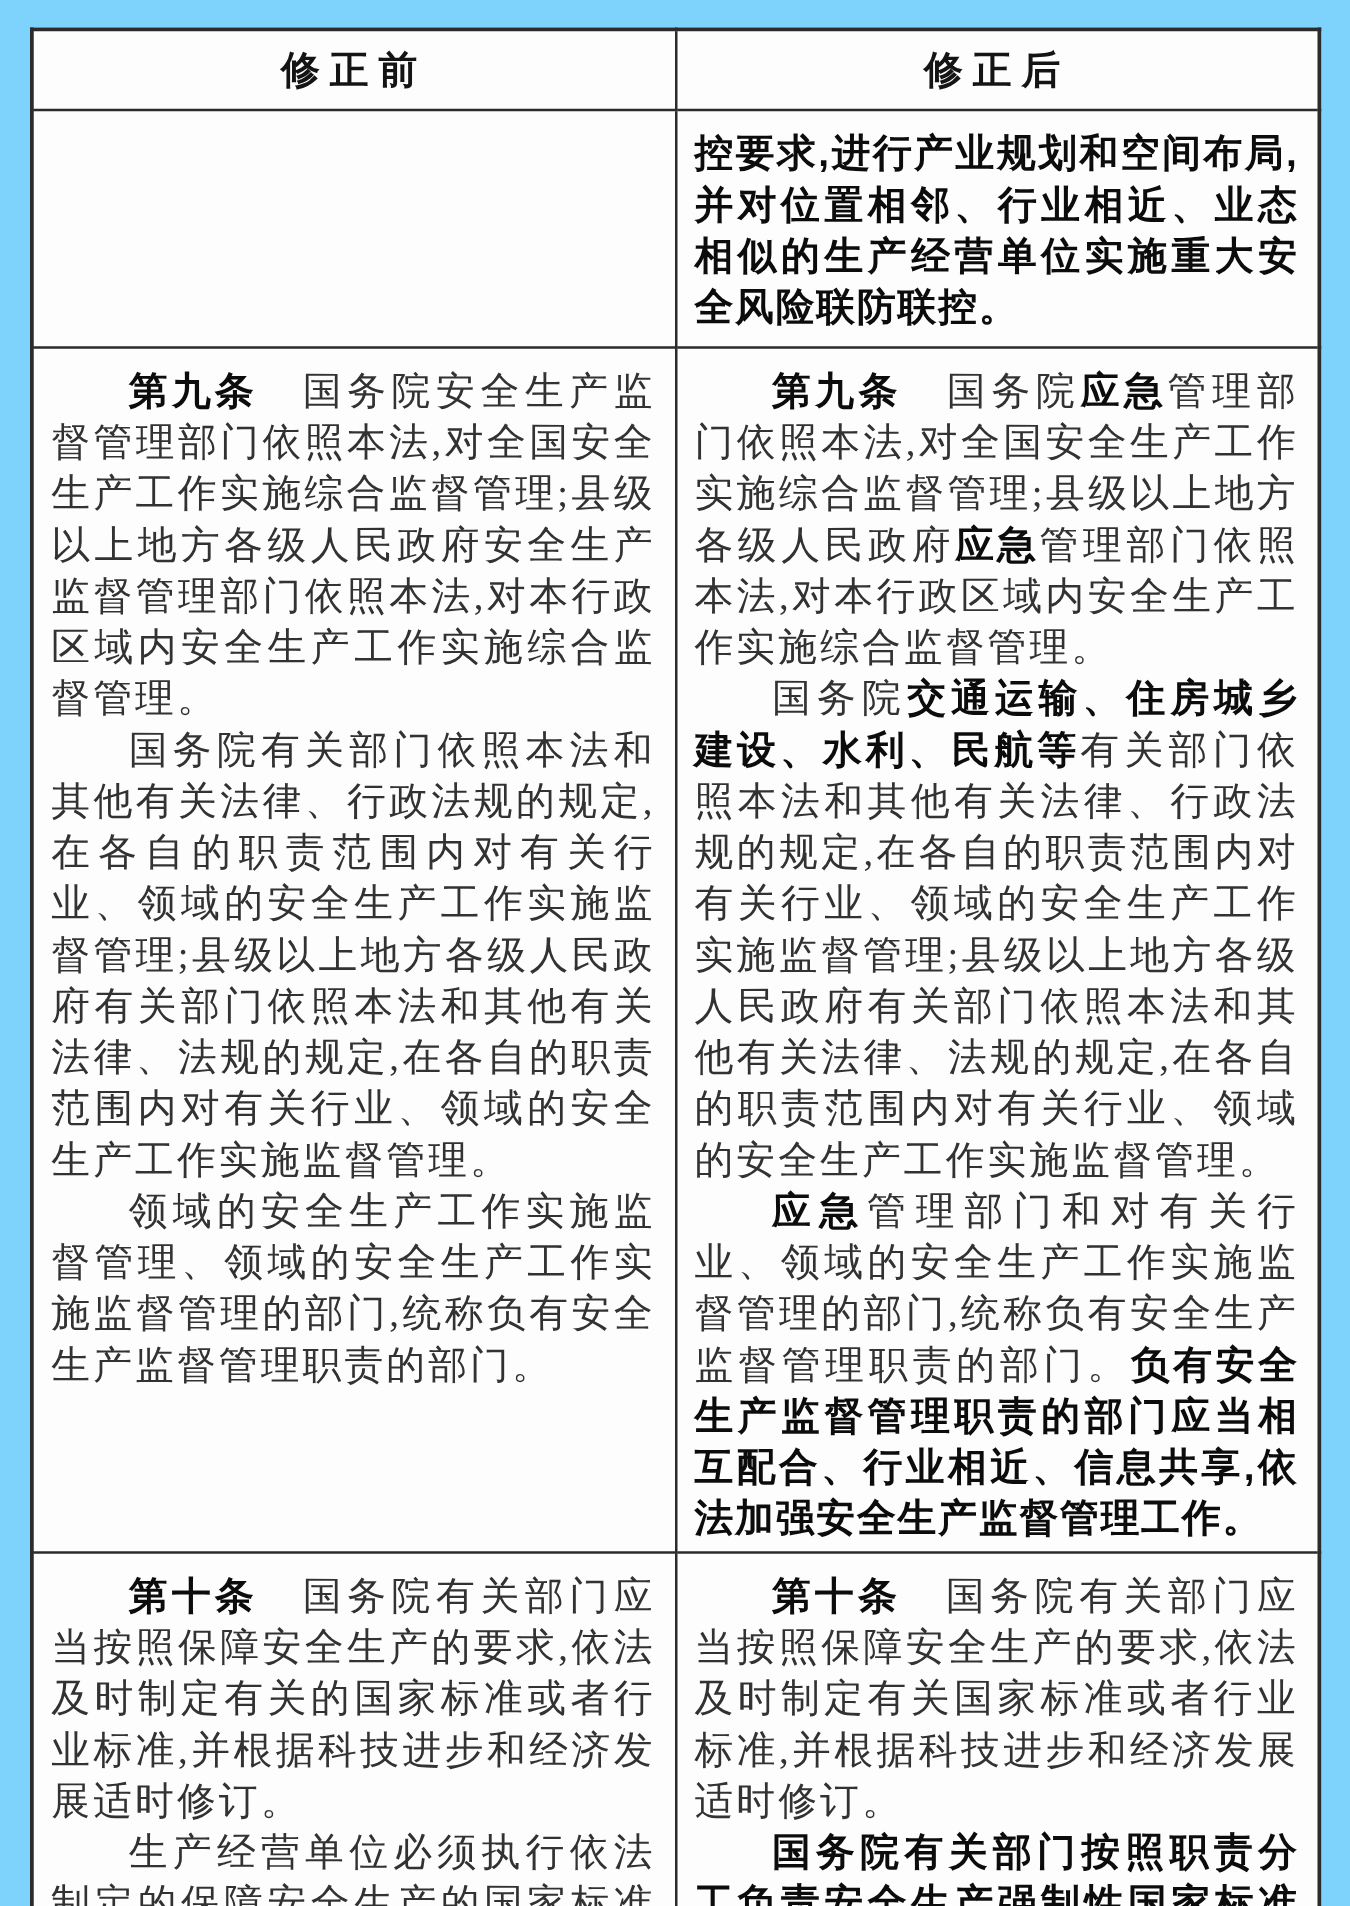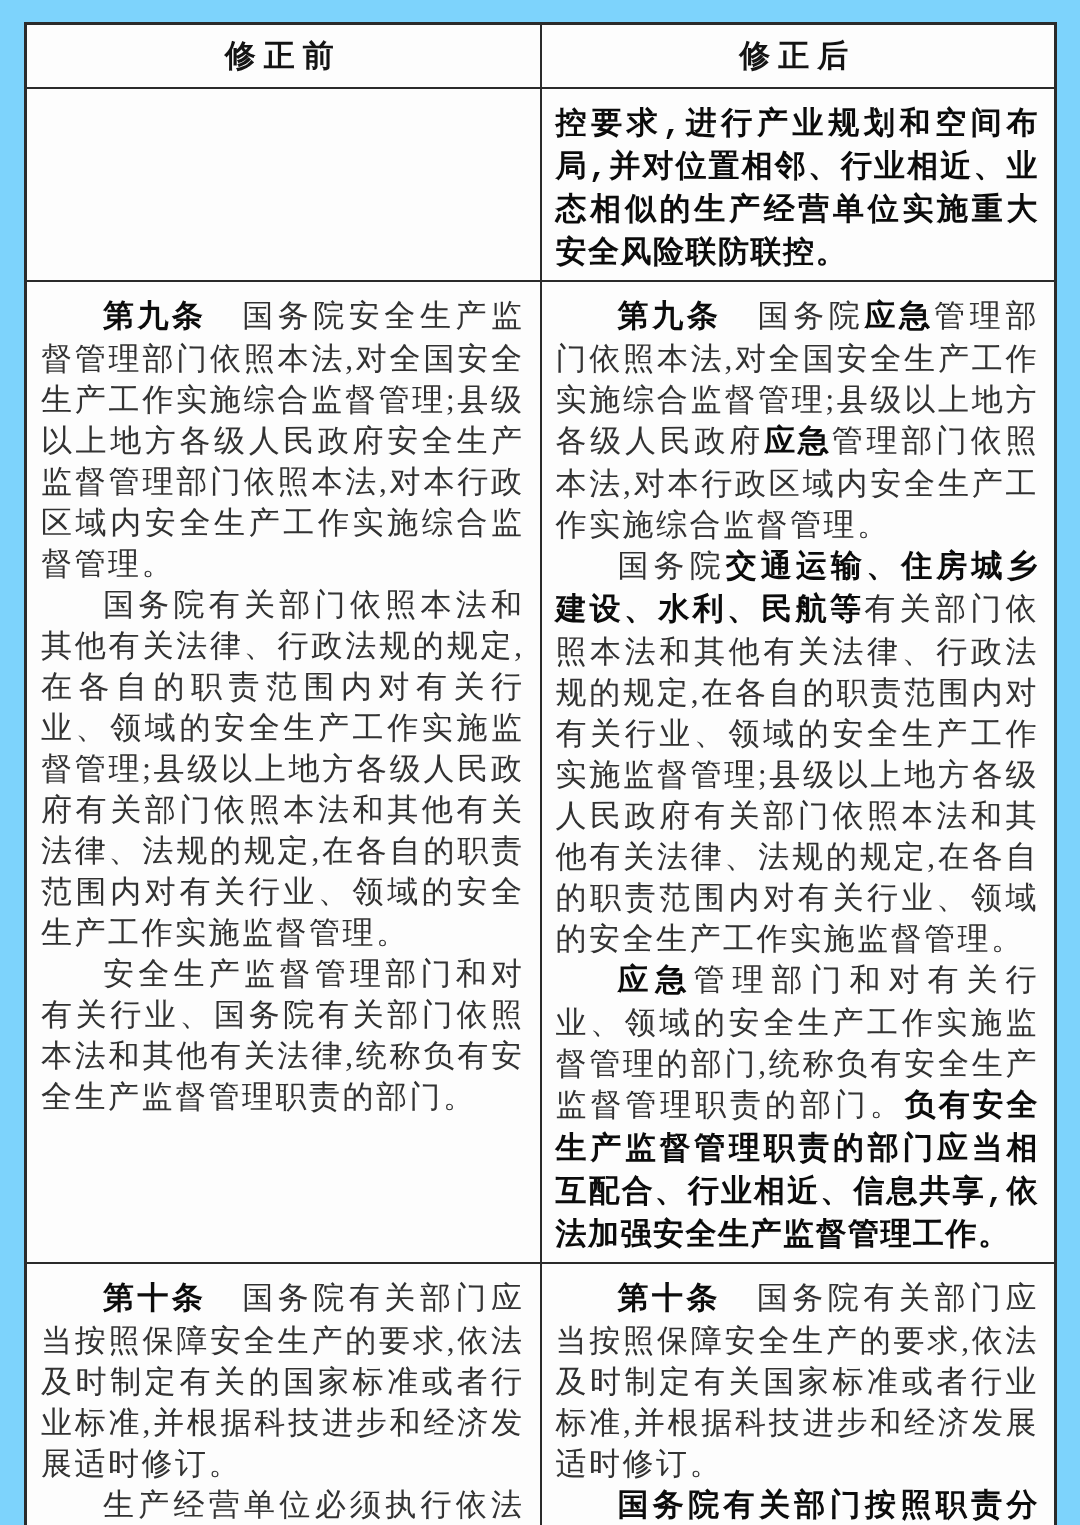--- a/index.html
+++ b/index.html
@@ -44,21 +44,21 @@
     letter-spacing: 2.5px;
     text-align: justify;
     text-justify: inter-character;
   }
   tbody tr.row-0 td { height: 190px; }
   tbody tr.row-1 td { height: 929px; }
   tbody tr.row-2 td { height: 302px; }
   p.para { margin: 0; }
   p.para.indent { text-indent: 2em; }
   tbody td strong {
-    font-family: Liberation Mono, monospace;
+    font-family: Liberation Sans, sans-serif;
     font-weight: 700;
     color: #0c0c0c;
     letter-spacing: 1.5px;
   }
 </style>
 </head>
 <body>
 
 <div class="page">
   <table class="cmp">
@@ -72,21 +72,21 @@
         <tr class="row-0">
           <td></td>
           <td>
             <p class="para"><strong>控要求,进行产业规划和空间布局,并对位置相邻、行业相近、业态相似的生产经营单位实施重大安全风险联防联控。</strong></p>
           </td>
         </tr>
         <tr class="row-1">
           <td>
             <p class="para indent"><strong>第九条</strong>　国务院安全生产监督管理部门依照本法,对全国安全生产工作实施综合监督管理;县级以上地方各级人民政府安全生产监督管理部门依照本法,对本行政区域内安全生产工作实施综合监督管理。</p>
             <p class="para indent">国务院有关部门依照本法和其他有关法律、行政法规的规定,在各自的职责范围内对有关行业、领域的安全生产工作实施监督管理;县级以上地方各级人民政府有关部门依照本法和其他有关法律、法规的规定,在各自的职责范围内对有关行业、领域的安全生产工作实施监督管理。</p>
-            <p class="para indent">安全生产监督管理部门和对有关行业、国务院有关部门依照本法和其他有关法律,统称负有安全生产监督管理职责的部门。</p>
+            <p class="para indent">领域的安全生产工作实施监督管理、领域的安全生产工作实施监督管理的部门,统称负有安全生产监督管理职责的部门。</p>
           </td>
           <td>
             <p class="para indent"><strong>第九条</strong>　国务院<strong>应急</strong>管理部门依照本法,对全国安全生产工作实施综合监督管理;县级以上地方各级人民政府<strong>应急</strong>管理部门依照本法,对本行政区域内安全生产工作实施综合监督管理。</p>
             <p class="para indent">国务院<strong>交通运输、住房城乡建设、水利、民航等</strong>有关部门依照本法和其他有关法律、行政法规的规定,在各自的职责范围内对有关行业、领域的安全生产工作实施监督管理;县级以上地方各级人民政府有关部门依照本法和其他有关法律、法规的规定,在各自的职责范围内对有关行业、领域的安全生产工作实施监督管理。</p>
             <p class="para indent"><strong>应急</strong>管理部门和对有关行业、领域的安全生产工作实施监督管理的部门,统称负有安全生产监督管理职责的部门。<strong>负有安全生产监督管理职责的部门应当相互配合、行业相近、信息共享,依法加强安全生产监督管理工作。</strong></p>
           </td>
         </tr>
         <tr class="row-2">
           <td>
             <p class="para indent"><strong>第十条</strong>　国务院有关部门应当按照保障安全生产的要求,依法及时制定有关的国家标准或者行业标准,并根据科技进步和经济发展适时修订。</p>

